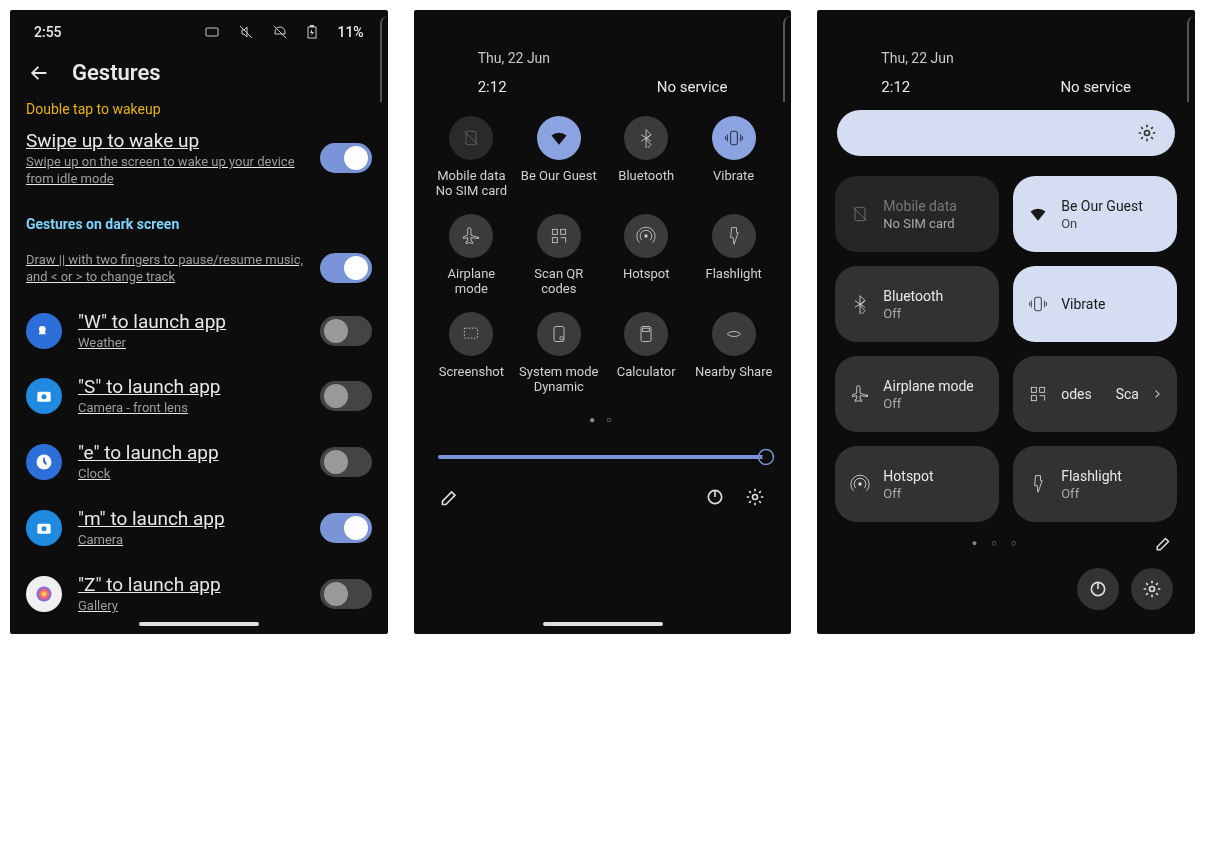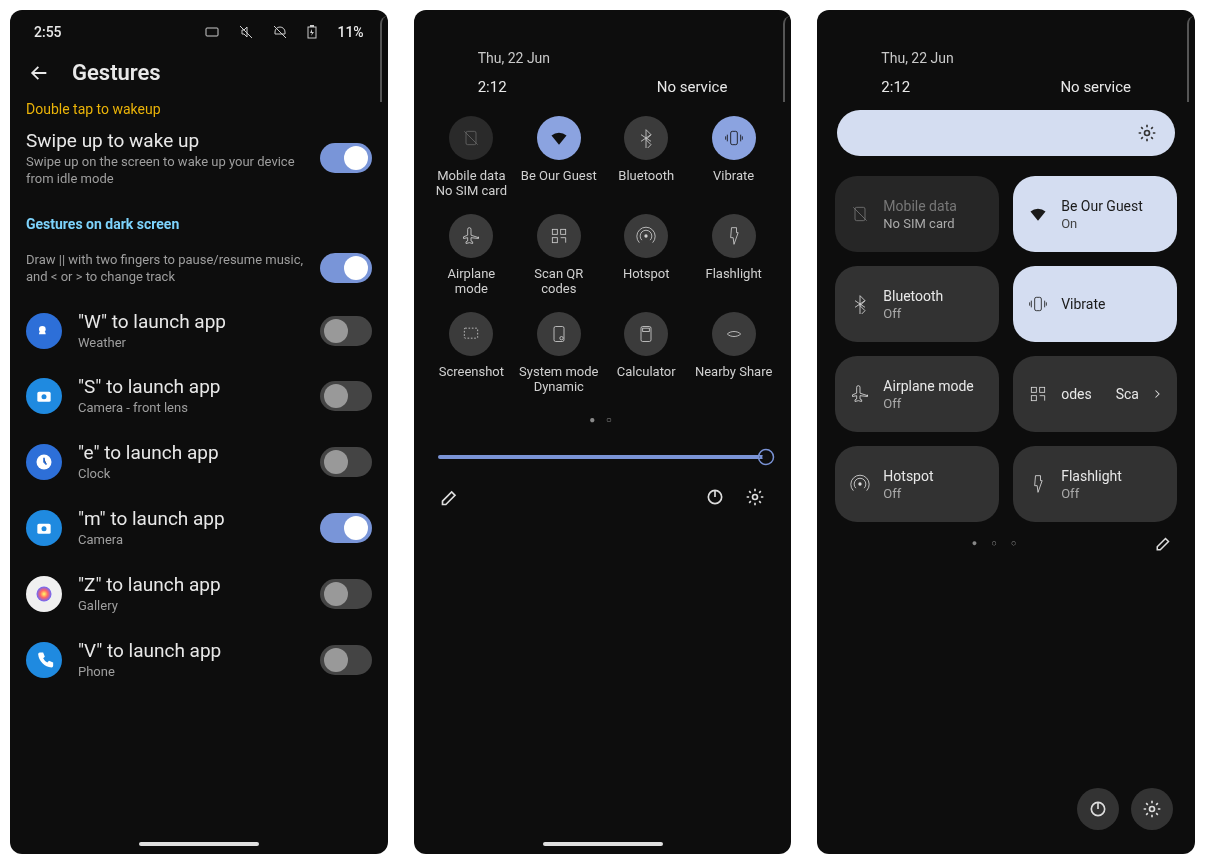--- a/index.html
+++ b/index.html
@@ -6,23 +6,23 @@
   body {
     background: #fff;
     font-family: -apple-system, "Segoe UI", Roboto, sans-serif;
     display: flex;
     gap: 26px;
     padding: 10px;
     align-items: flex-start;
   }
   .phone {
     width: 378px;
-    height: 844px;
+    height: 624px;
     background: #0d0d0d;
-    border-radius: 12px;
+    border-radius: 2px;
     color: #e8e8e8;
     position: relative;
     overflow: hidden;
     font-size: 14px;
   }
   
   .status-bar {
     display: flex;
     justify-content: space-between;
     align-items: center;
@@ -37,21 +37,21 @@
     gap: 22px;
     padding: 16px 18px 22px;
   }
   .header .title { font-size: 22px; font-weight: 600; }
   .row {
     display: flex;
     padding: 12px 16px;
     align-items: center;
     gap: 16px;
   }
-  .row .text { flex:1; }
+  .row .text { flex:1;text-decoration:underline; }
   .row .primary { font-size: 19px; color:#e8e8e8; }
   .row .secondary { font-size: 13px; color:#9e9e9e; margin-top:2px; line-height:1.3; }
   .section-label { font-size: 14px; color:#7dd3fc; padding: 16px 16px 6px; font-weight:700;}
   .cutoff { color:#eab308; font-size:14px; padding:0 16px; margin-top:-6px; }
   
   .toggle {
     width: 52px; height: 30px; border-radius: 15px;
     background:#444; position:relative; flex-shrink:0;
   }
   .toggle .knob {

